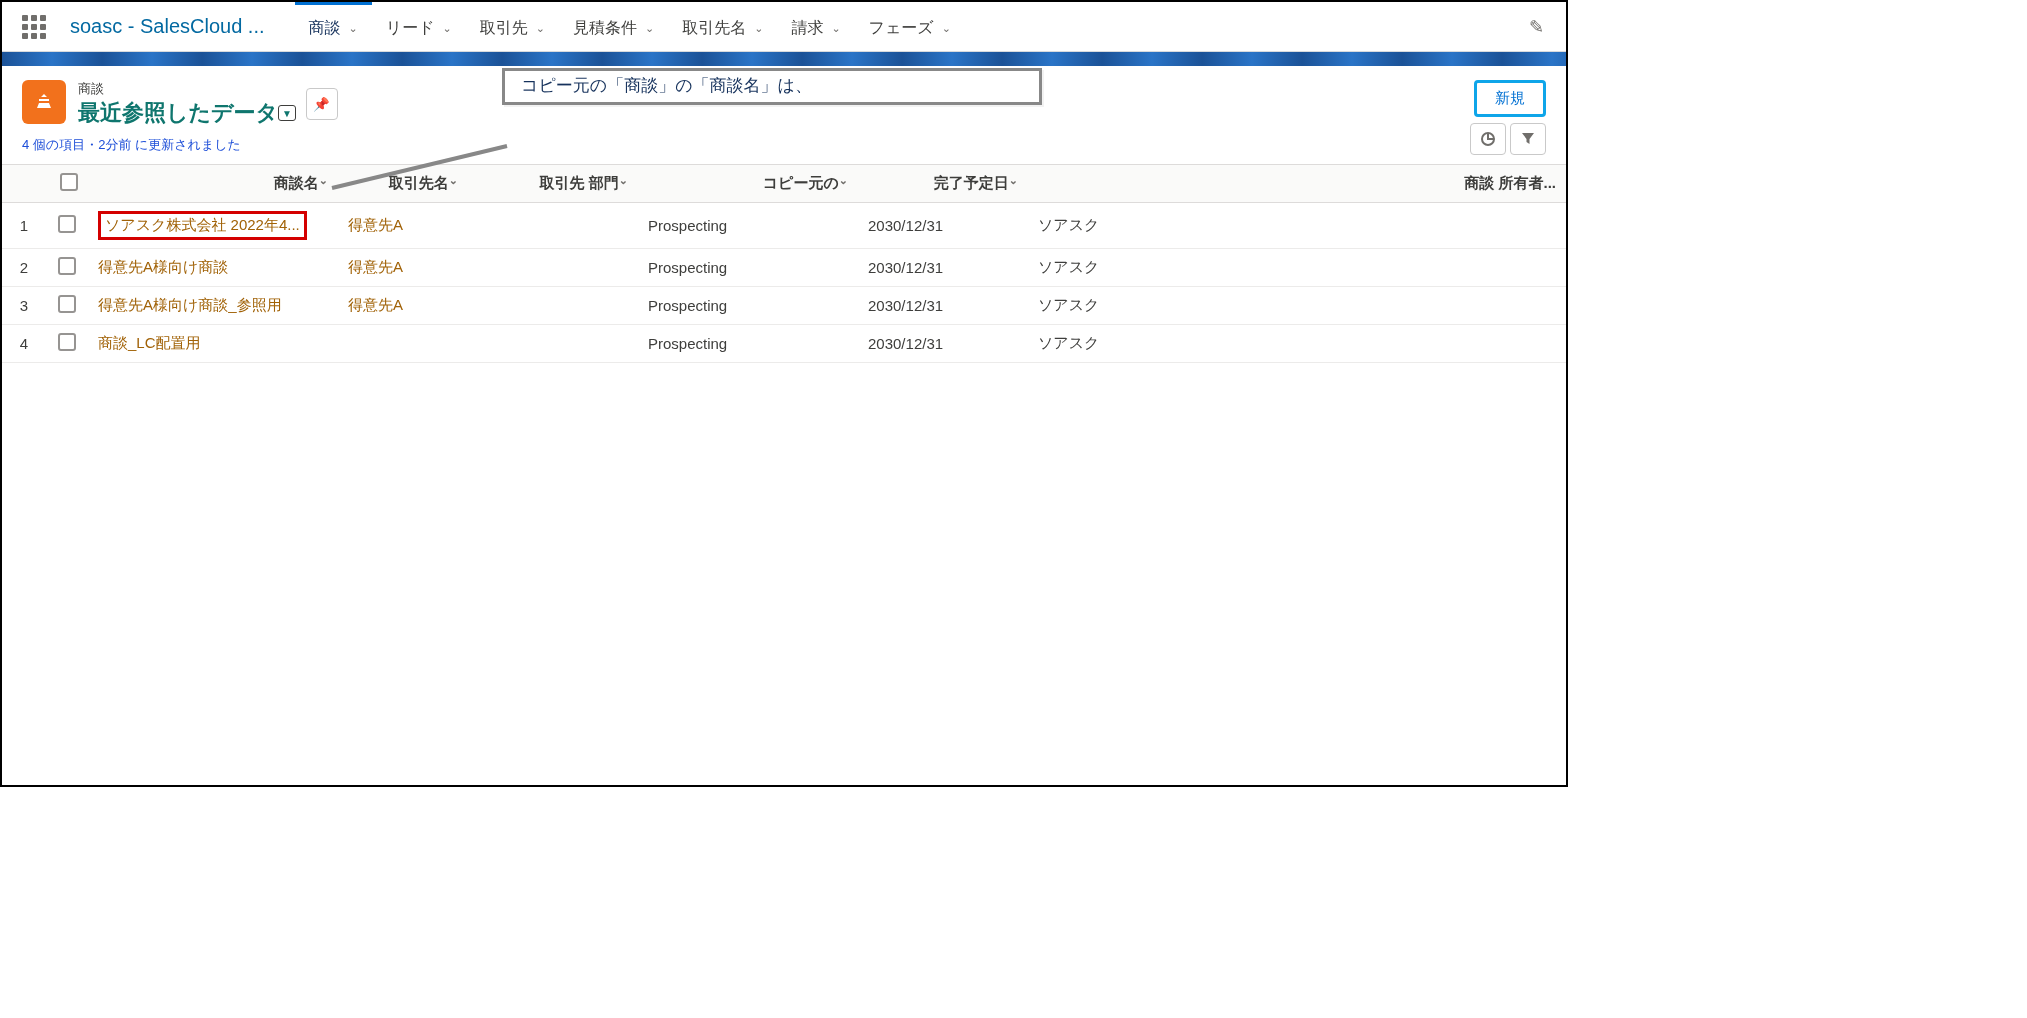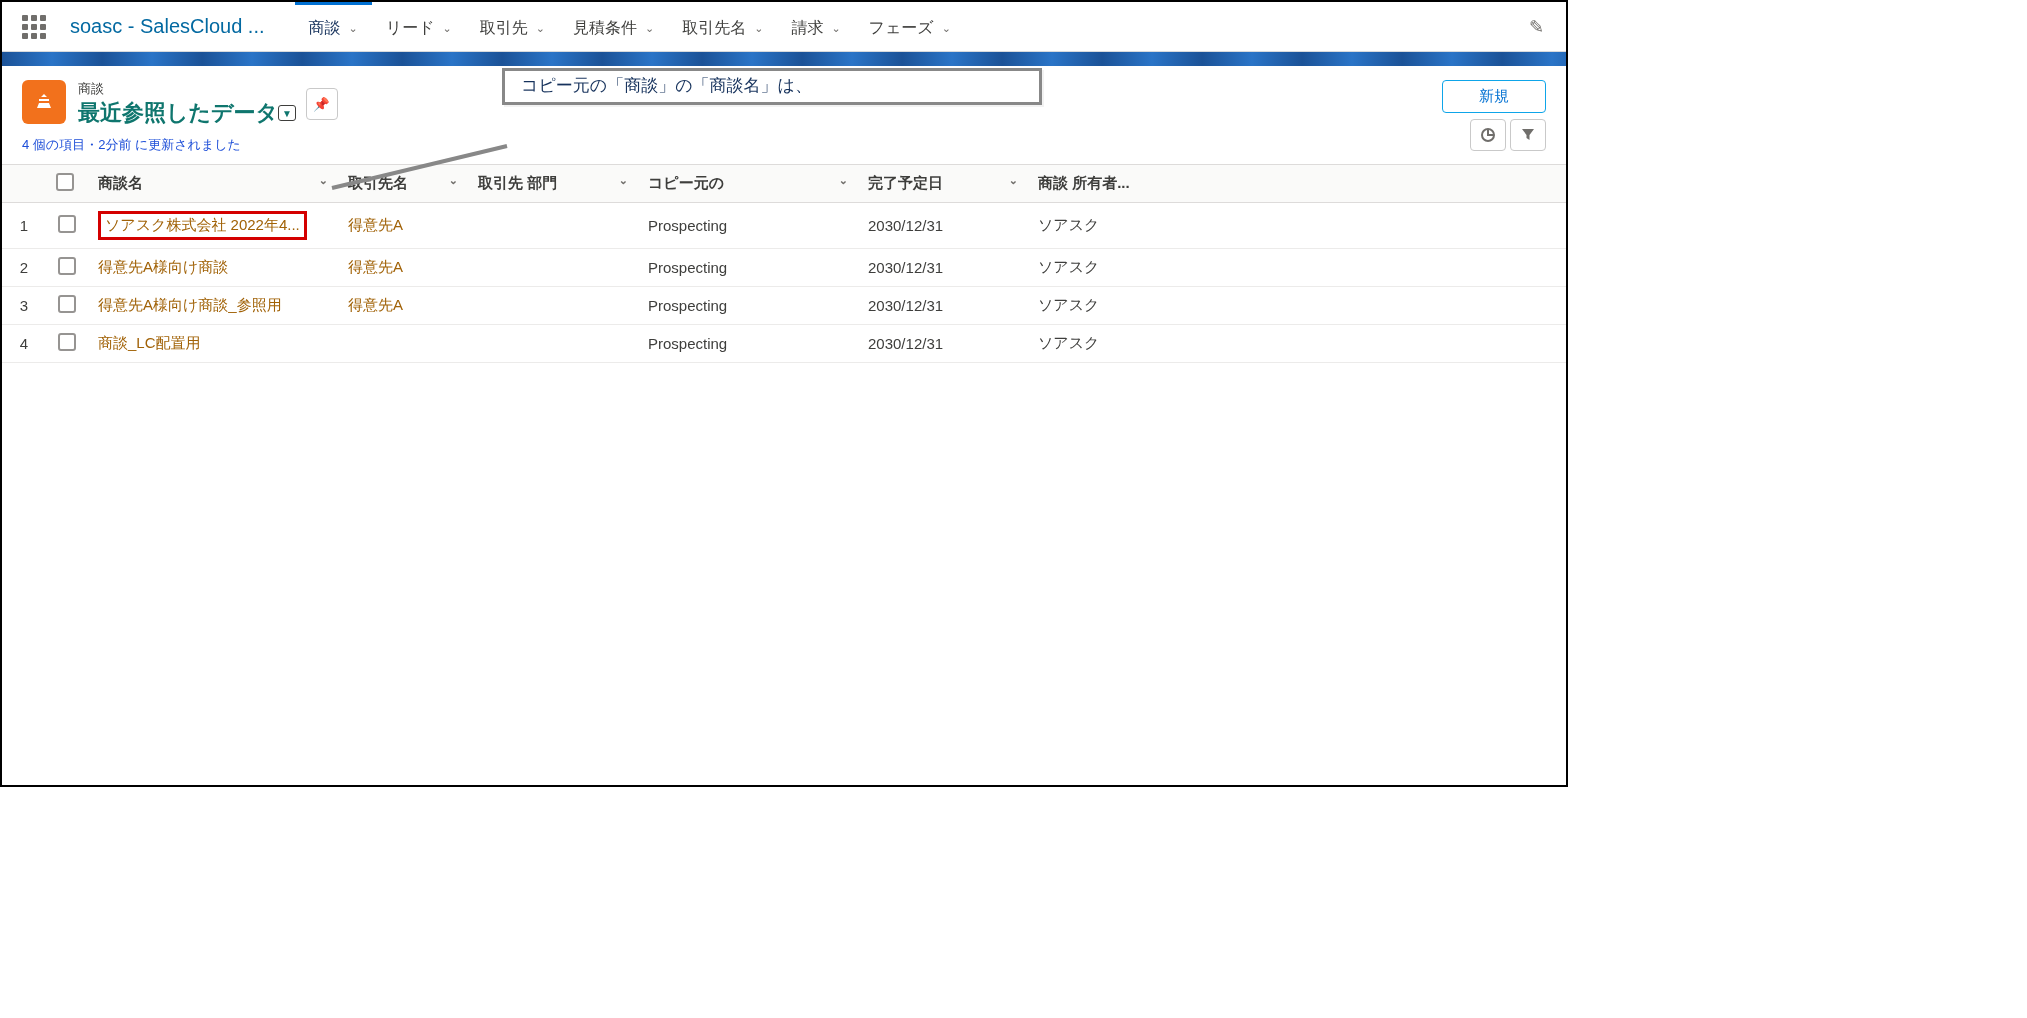--- a/index.html
+++ b/index.html
@@ -79,23 +79,23 @@
     width: 32px; height: 32px; border: 1px solid #c9c9c9; border-radius: 4px;
     background: #fff; cursor: pointer; color: #0070d2; margin-left: 10px;
     display: inline-flex; align-items: center; justify-content: center;
     align-self: center;
   }
   .head-actions {
     position: absolute; right: 20px; top: 14px;
     display: flex; flex-direction: column; gap: 6px; align-items: flex-end;
   }
   .btn-new {
-    border: 1px solid #0ea5e9; border-radius: 4px;
+    border: 3px solid #0ea5e9; border-radius: 4px;
     background: #fff; color: #0070d2; font-size: 15px;
-    padding: 6px 36px; cursor: pointer;
+    padding: 6px 18px; cursor: pointer;
   }
   .icon-row { display: flex; gap: 4px; }
   .icon-btn {
     width: 36px; height: 32px; border: 1px solid #c9c9c9; border-radius: 4px;
     background: #fff; color: #706e6b; display: inline-flex; align-items: center; justify-content: center;
     cursor: pointer; font-size: 14px;
   }
   .meta { padding: 0 20px 10px 20px; font-size: 13px; color: #1d4ed8; }
   
   .callout {
@@ -117,21 +117,21 @@
     z-index: 15;
     pointer-events: none;
   }
   
   .tbl { width: 100%; border-collapse: collapse; }
   .tbl th {
     background: #fafaf9;
     border-top: 1px solid #dddbda;
     border-bottom: 1px solid #dddbda;
     font-size: 15px; font-weight: 700; color: #3e3e3c;
-    text-align: left; padding: 8px 10px;
+    text-align: right; padding: 8px 10px;
     position: relative;
   }
   .tbl th .sort-ch { float: right; color: #706e6b; font-size: 11px; }
   .tbl td {
     border-bottom: 1px solid #ecebea;
     padding: 8px 10px;
     font-size: 15px;
     color: #3e3e3c;
     vertical-align: middle;
   }

